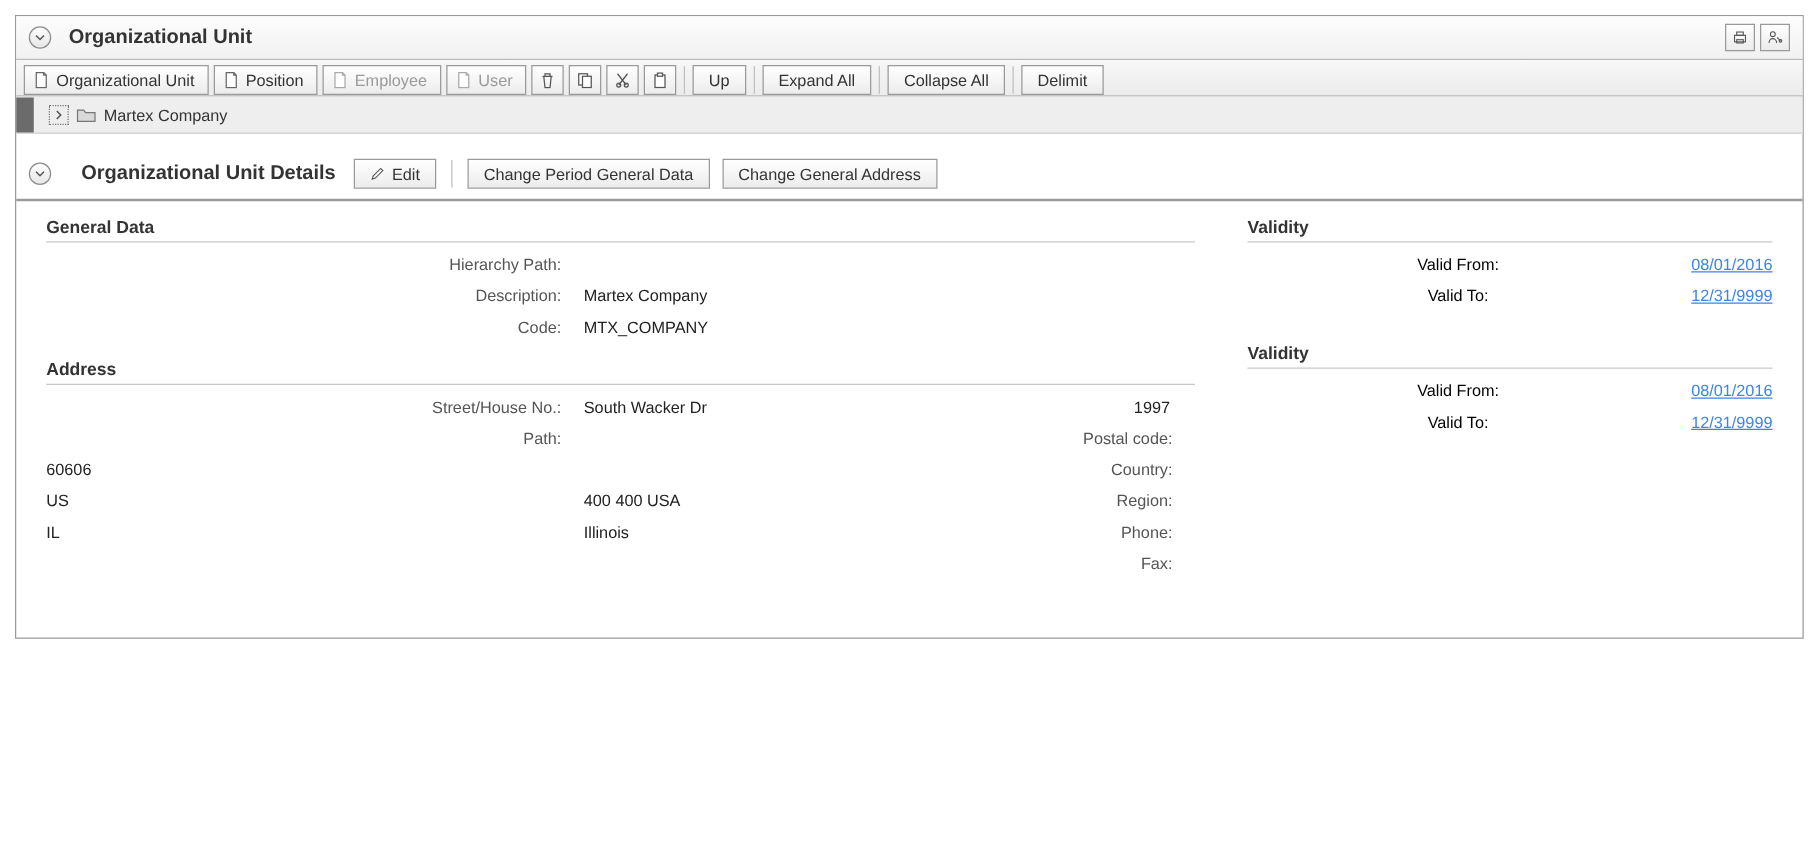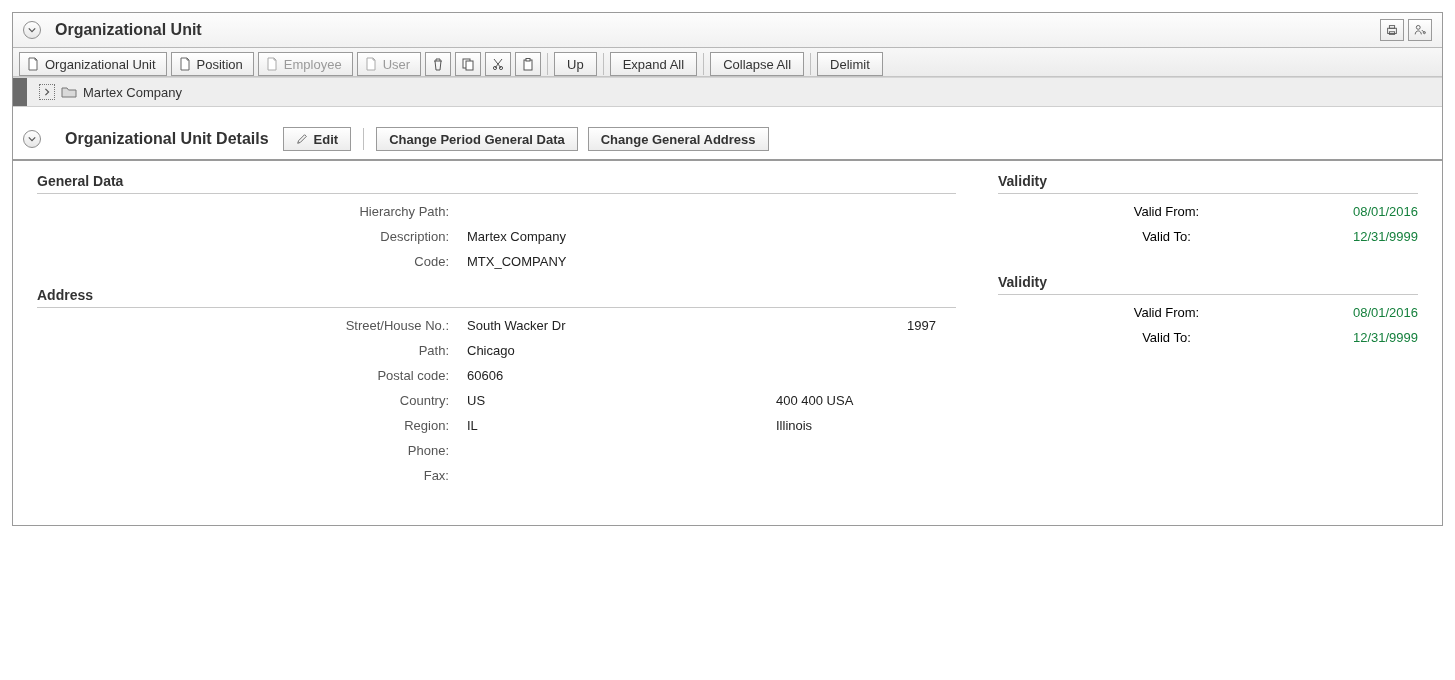--- a/index.html
+++ b/index.html
@@ -128,21 +128,20 @@
   .btn {
     border: 1px solid #9a9a9a;
     background: linear-gradient(#ffffff,#ececec);
     padding: 0 12px;
     display: inline-flex;
     align-items: center;
     gap: 6px;
     cursor: pointer;
     font-size: 13px;
     height: 24px;
-    font-weight: bold;
   }
   .body-area {
     padding: 12px 24px 24px 24px;
     display: grid;
     grid-template-columns: 1fr 420px;
     column-gap: 42px;
   }
   .section-title {
     font-weight: bold;
     font-size: 14px;
@@ -175,21 +174,21 @@
   .validity {
     display: grid;
     grid-template-columns: 1fr auto;
     row-gap: 10px;
   }
   .validity .label {
     text-align: center;
     color: #000000;
     padding-right: 18px;
   }
-  .validity .value { color: #15803d; }
+  .validity .value { color: #3b82f6; text-decoration: underline; }
   .section-block { margin-bottom: 18px; }
 </style>
 </head>
 <body>
 
 <div class="panel">
 
   <div class="panel-header">
     <span class="collapse-btn">
       <svg viewBox="0 0 10 10">
@@ -348,21 +347,20 @@
       </div>
 
       <div class="section-block">
         <div class="section-title">Address</div>
         <div class="kv">
           <div class="label">Street/House No.:</div>
           <div class="value">South Wacker Dr</div>
           <div class="extra">1997</div>
 
           <div class="label">Path:</div>
-          <div class="value">Chicago</div>
           <div class="extra"></div>
 
           <div class="label">Postal code:</div>
           <div class="value">60606</div>
           <div class="extra"></div>
 
           <div class="label">Country:</div>
           <div class="value">US</div>
           <div class="extra" style="text-align:left">400 400 USA</div>
 

